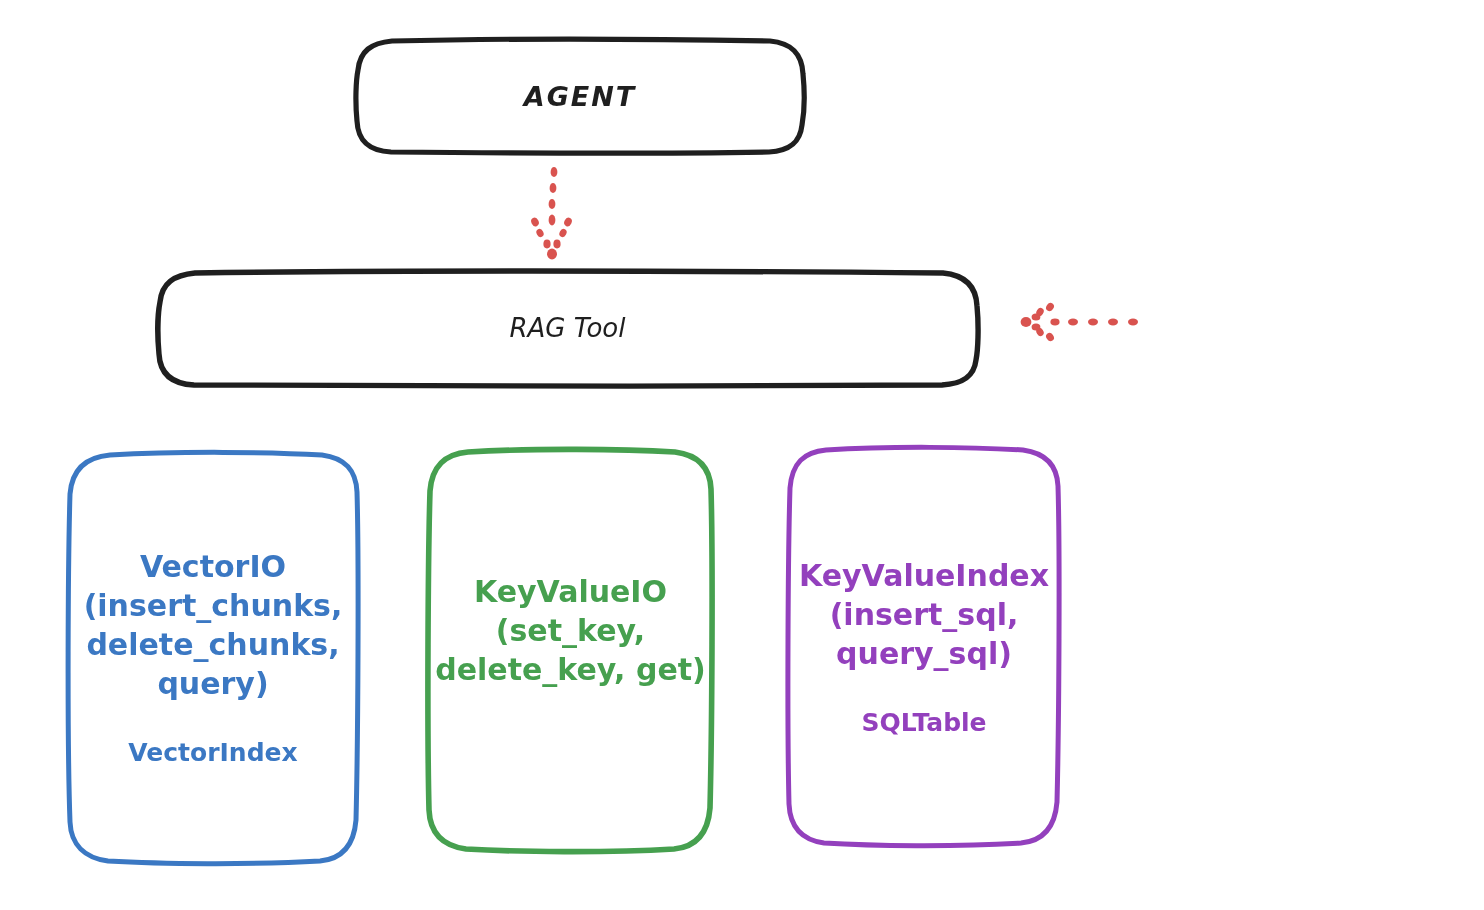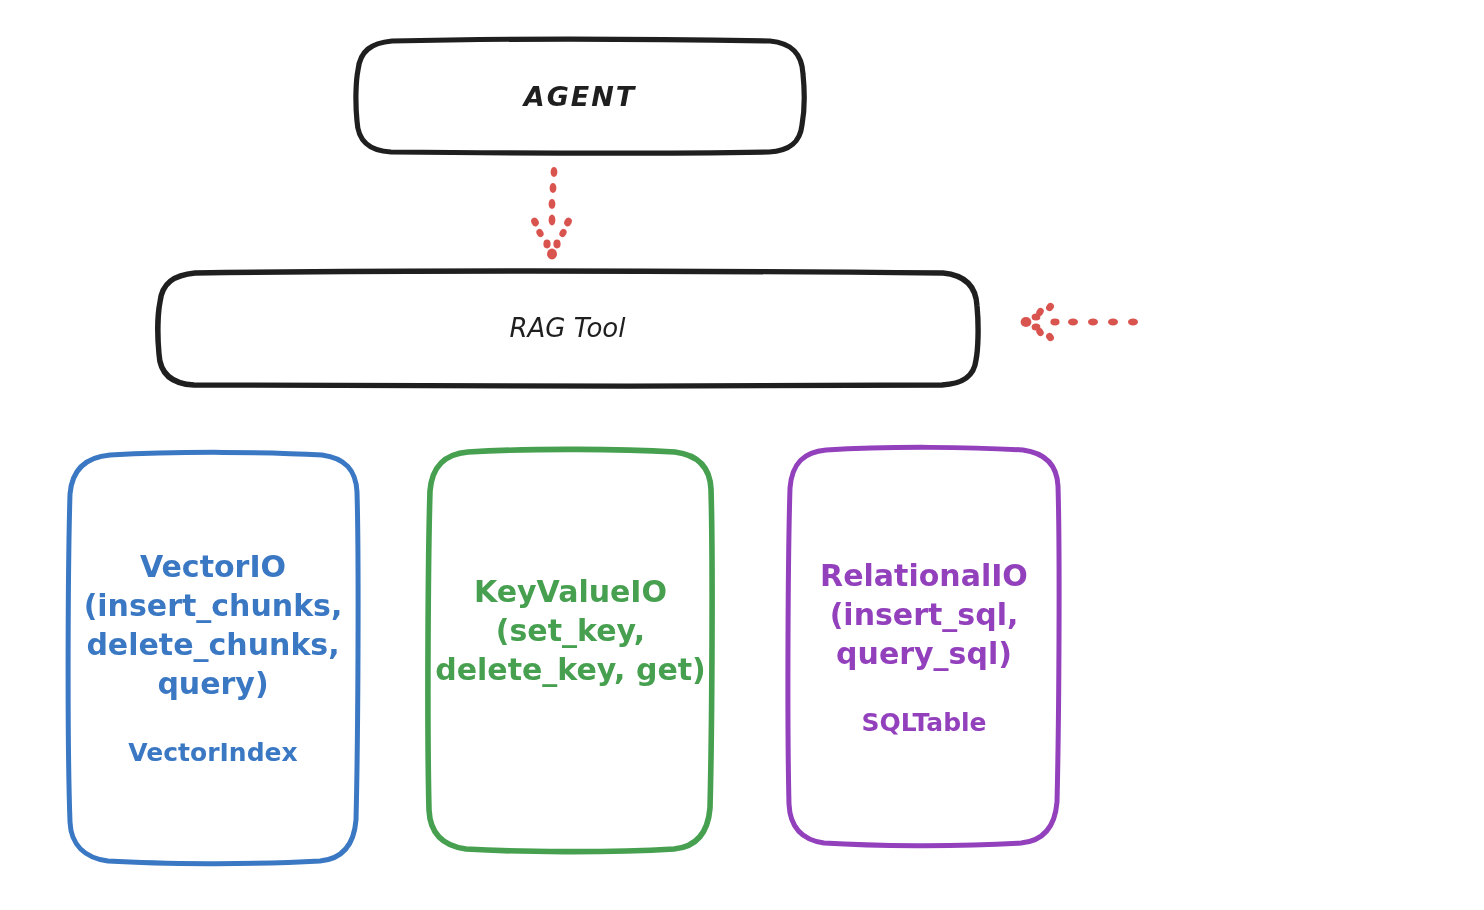--- a/index.html
+++ b/index.html
@@ -237,20 +237,20 @@
     <div class="index-label">VectorIndex</div>
   </div>
 
   <div class="node provider-card" id="keyvalueio-node">
     <div class="api-label">KeyValueIO
 (set_key,
 delete_key, get)</div>
   </div>
 
   <div class="node provider-card" id="relationalio-node">
-    <div class="api-label">RelationalIO
+    <div class="api-label">KeyValueIndex
 (insert_sql,
 query_sql)</div>
     <div class="index-label">SQLTable</div>
   </div>
 
 
 </div>
 
 </body></html>

